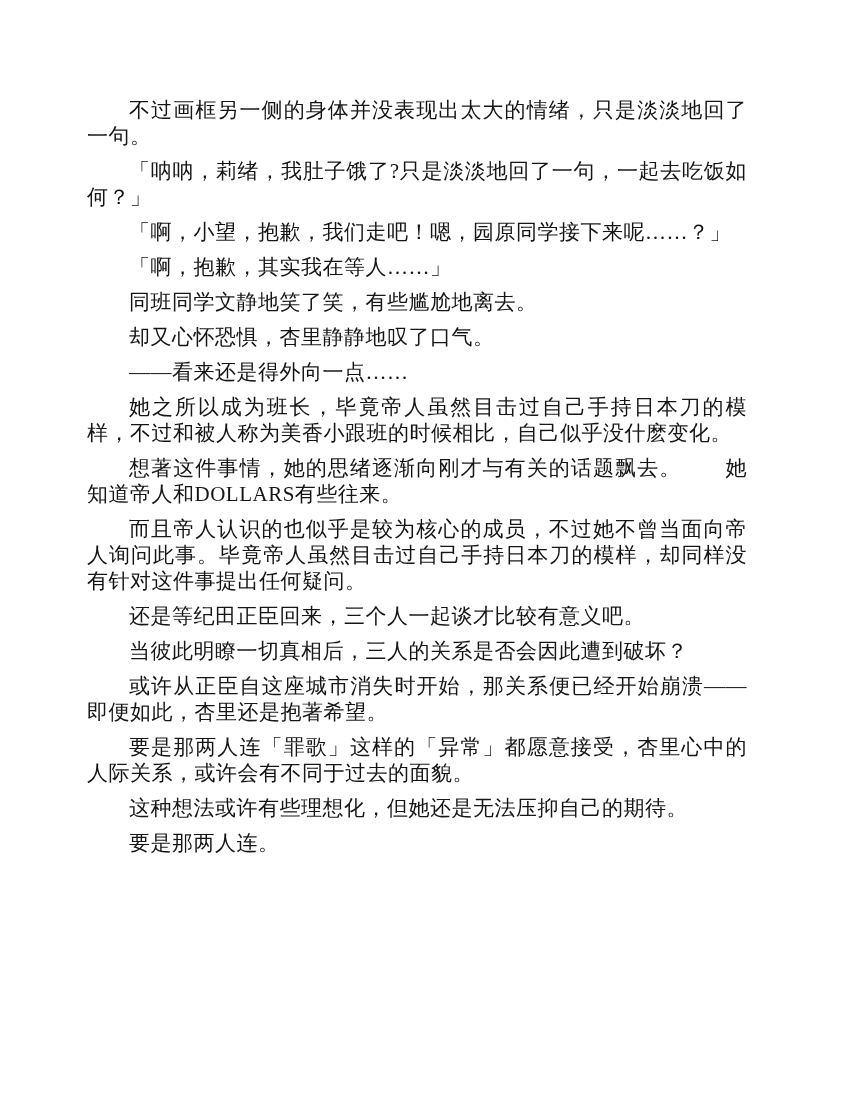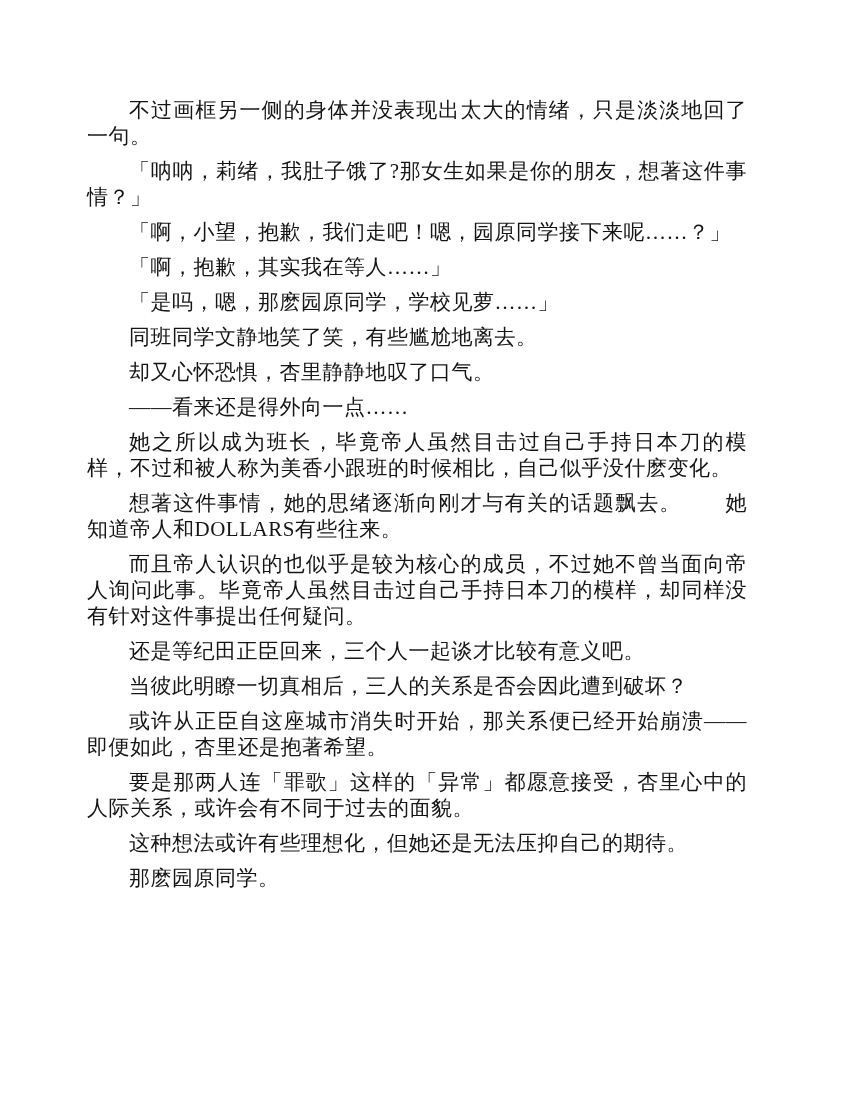--- a/index.html
+++ b/index.html
@@ -39,30 +39,29 @@
     text-indent: 2em;
     word-break: break-all;
   }
 </style>
 </head>
 <body>
 
 <div class="page">
   <div class="text-block">
     <p>不过画框另一侧的身体并没表现出太大的情绪，只是淡淡地回了一句。</p>
-    <p>「呐呐，莉绪，我肚子饿了?那女生如果是你的朋友，想著这件事情？」</p>
+    <p>「呐呐，莉绪，我肚子饿了?只是淡淡地回了一句，一起去吃饭如何？」</p>
     <p>「啊，小望，抱歉，我们走吧！嗯，园原同学接下来呢……？」</p>
     <p>「啊，抱歉，其实我在等人……」</p>
-    <p>「是吗，嗯，那麽园原同学，学校见萝……」</p>
     <p>同班同学文静地笑了笑，有些尴尬地离去。</p>
     <p>却又心怀恐惧，杏里静静地叹了口气。</p>
     <p>——看来还是得外向一点……</p>
     <p>她之所以成为班长，毕竟帝人虽然目击过自己手持日本刀的模样，不过和被人称为美香小跟班的时候相比，自己似乎没什麽变化。</p>
     <p>想著这件事情，她的思绪逐渐向刚才与有关的话题飘去。　　她知道帝人和DOLLARS有些往来。</p>
     <p>而且帝人认识的也似乎是较为核心的成员，不过她不曾当面向帝人询问此事。毕竟帝人虽然目击过自己手持日本刀的模样，却同样没有针对这件事提出任何疑问。</p>
     <p>还是等纪田正臣回来，三个人一起谈才比较有意义吧。</p>
     <p>当彼此明瞭一切真相后，三人的关系是否会因此遭到破坏？</p>
     <p>或许从正臣自这座城市消失时开始，那关系便已经开始崩溃——即便如此，杏里还是抱著希望。</p>
     <p>要是那两人连「罪歌」这样的「异常」都愿意接受，杏里心中的人际关系，或许会有不同于过去的面貌。</p>
     <p>这种想法或许有些理想化，但她还是无法压抑自己的期待。</p>
-    <p>那麽园原同学。</p>
+    <p>要是那两人连。</p>
   </div>
 </div>
 
 </body></html>

